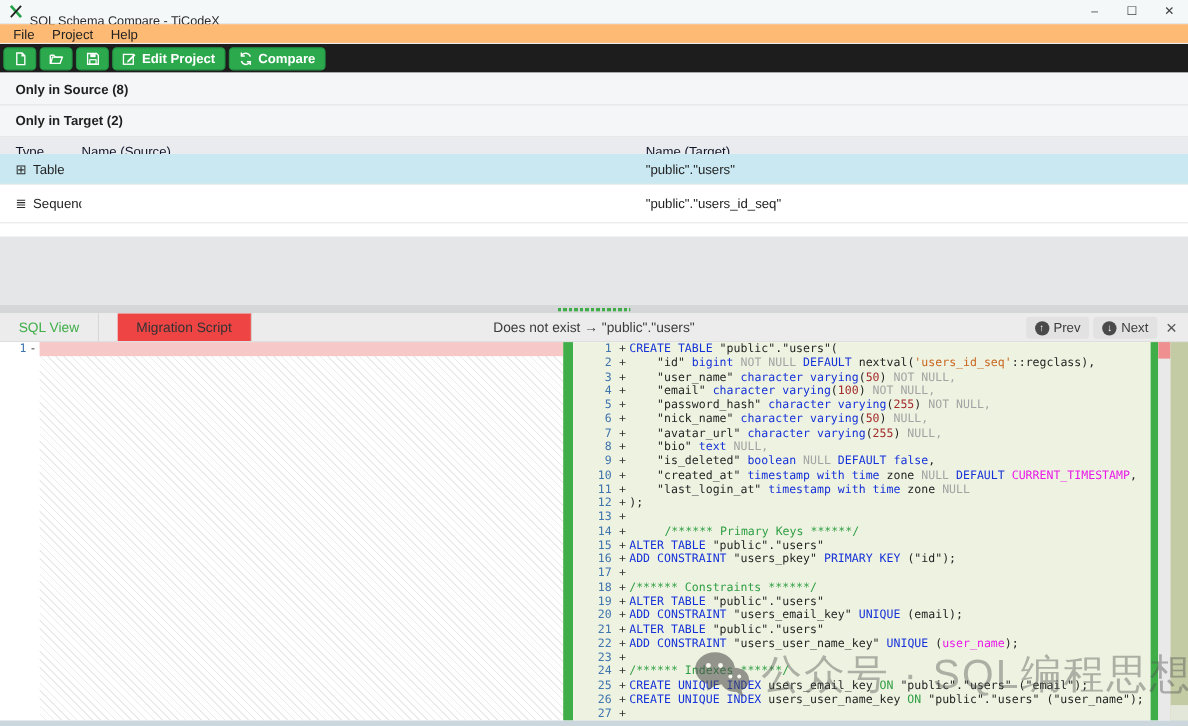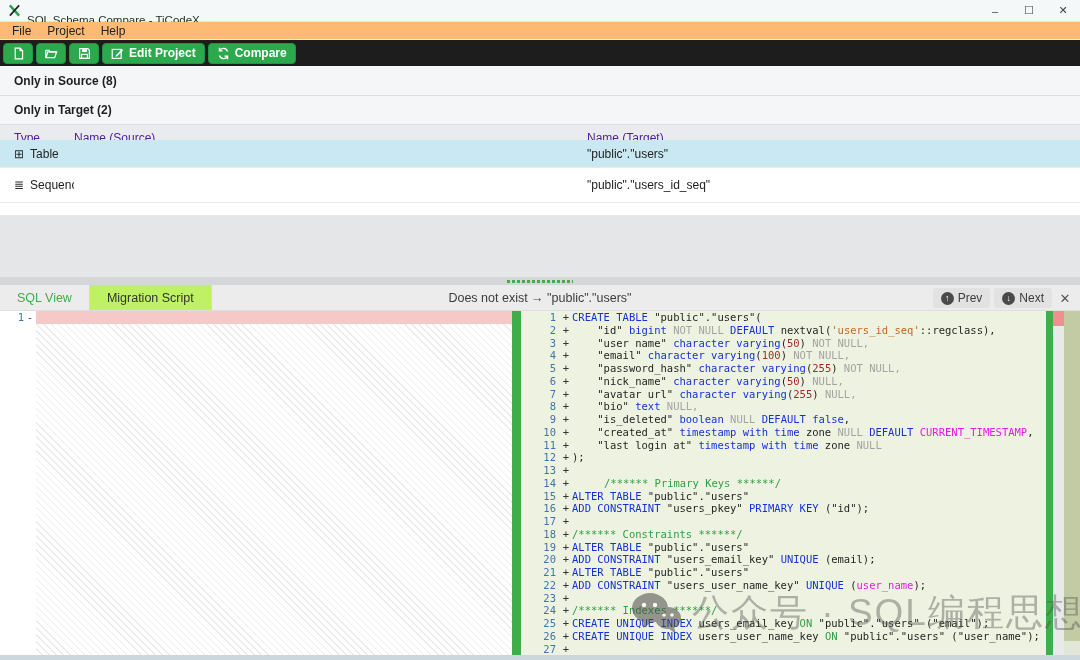--- a/index.html
+++ b/index.html
@@ -34,42 +34,42 @@
   .caret{ font-size:9px; margin-left:2px; }
 
   
   .section-row{ background:#f5f6f7; border-bottom:1px solid #dcdee0; display:flex; align-items:center; padding-left:14px; }
   .sec1{ top:66px; height:30px; }
   .sec2{ top:96px; height:29px; }
   .section-label{ font-size:12px; font-weight:700; color:#1f1f1f; }
 
   
   .thead{ top:125px; height:27px; background:#e9ebee; border-bottom:1px solid #d7dadd;
-    display:flex; align-items:center; font-size:12px; color:#4c1d95; }
+    display:flex; align-items:center; font-size:12px; color:#0f172a; }
   .col-type{ width:74px; padding-left:14px; flex:none; }
   .col-src{ width:513px; flex:none; padding-left:0; }
   .col-src-h{ width:513px; flex:none; }
   .col-tgt{ flex:1; }
   .tbody{ top:140px; height:63px; }
   .trow{ display:flex; align-items:center; font-size:12px; color:#222; background:#fff; border-bottom:1px solid #e9e9e9; }
   .trow.sel{ background:#c9e8f2; }
   .trow .cell{ overflow:hidden; white-space:nowrap; }
   .ticon{ margin-right:6px; font-size:12px; color:#2b2b2b; }
   .r1{ height:28px; } .r2{ height:35px; }
 
   
   .filler{ top:215px; height:62px; background:#e4e6e8; }
   .splitter{ top:277px; height:8px; background:#d4d6d7; }
   .dots{ position:absolute; left:50%; transform:translateX(-50%); top:3px; width:66px; height:3px;
     background:repeating-linear-gradient(90deg,#3fae49 0 3px,transparent 3px 5px); }
 
   
   .tabbar{ top:285px; height:26px; background:#ececec; border-bottom:1px solid #dedede; display:flex; align-items:stretch; }
   .tab{ display:flex; align-items:center; padding:0 17px; font-size:12.5px; border-right:1px solid #d8d8d8; }
-  .tab.active{ background:#bef264; color:#333; }
+  .tab.active{ background:#ef4444; color:#333;margin-left:17px; }
   .tab.inactive{ color:#3fae49; }
   .diff-title{ position:absolute; left:0; right:0; top:0; height:26px; display:flex; align-items:center;
     justify-content:center; font-size:12.5px; color:#3c3c3c; pointer-events:none; }
   .nav-group{ position:absolute; right:6px; top:3px; display:flex; align-items:center; gap:4px; }
   .nav-btn{ height:20px; background:#e2e2e2; border-radius:3px; display:flex; align-items:center; gap:4px;
     padding:0 8px; font-size:12px; color:#3c3c3c; }
   .circ{ width:13px; height:13px; border-radius:50%; background:#4a4a4a; color:#fff; font-size:9px;
     line-height:13px; text-align:center; }
   .panel-close{ width:18px; text-align:center; color:#555; font-size:13px; }
 

